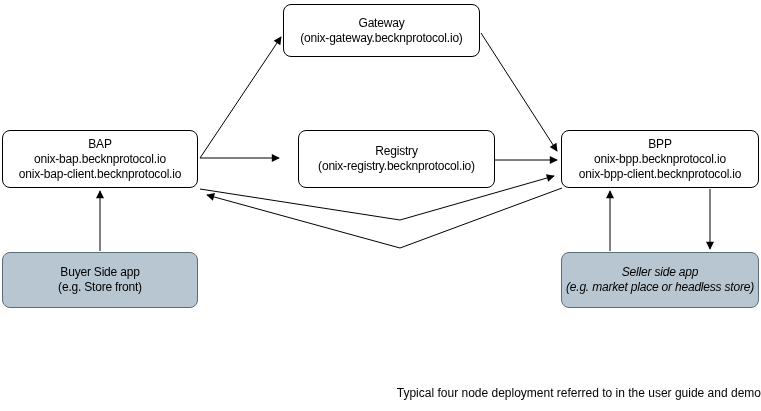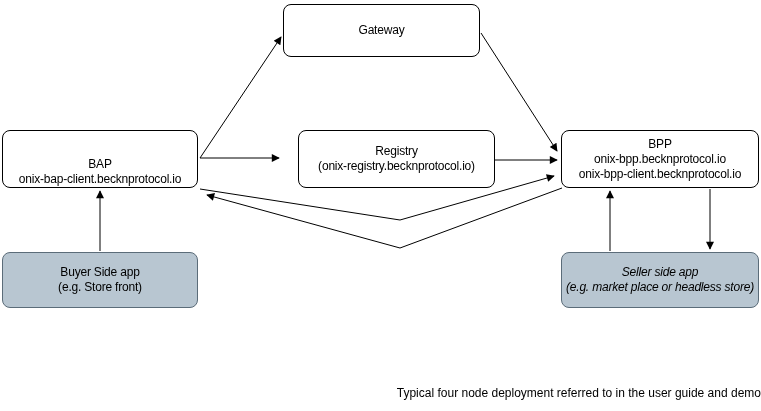--- a/index.html
+++ b/index.html
@@ -43,21 +43,21 @@
   .node-line { white-space: nowrap; }
   .service {
     background: var(--node-fill, #ffffff);
     border: 1px solid var(--node-stroke, #000000);
   }
   .app {
     background: var(--app-fill, #b8c6d1);
     border: 1px solid var(--app-stroke, #5b6c79);
   }
   .gateway  { left: 283px; top: 4px;   width: 197px; height: 53px; }
-  .bap      { left: 2px;   top: 130px; width: 196px; height: 58px; justify-content: flex-end; }
+  .bap      { left: 2px;   top: 130px; width: 196px; height: 58px; }
   .registry { left: 298px; top: 130px; width: 197px; height: 58px; }
   .bpp      { left: 561px; top: 130px; width: 198px; height: 58px; }
   .buyer    { left: 2px;   top: 252px; width: 196px; height: 56px; }
   .seller   { left: 561px; top: 252px; width: 198px; height: 56px; font-style: italic; }
   .caption {
     position: absolute;
     left: 0; top: 386px;
     width: 100%;
     text-align: right;
     font-size: 12px;
@@ -81,24 +81,26 @@
     <line class="edge" x1="481" y1="33" x2="557" y2="151" marker-end="url(#ah)"></line>
     <polyline class="edge" points="200,189 400,220 554,176" marker-end="url(#ah)"></polyline>
     <polyline class="edge" points="562,188 400,248 207,195" marker-end="url(#ah)"></polyline>
     <line class="edge" x1="100" y1="251" x2="100" y2="191" marker-end="url(#ah)"></line>
     <line class="edge" x1="610" y1="251" x2="610" y2="191" marker-end="url(#ah)"></line>
     <line class="edge" x1="710" y1="189" x2="710" y2="249" marker-end="url(#ah)"></line>
   </svg>
 
   <div class="node service gateway">
     <div class="node-line">Gateway</div>
+    <div class="node-line">(onix-gateway.becknprotocol.io)</div>
   </div>
 
   <div class="node service bap">
     <div class="node-line">BAP</div>
+    <div class="node-line">onix-bap.becknprotocol.io</div>
     <div class="node-line">onix-bap-client.becknprotocol.io</div>
   </div>
 
   <div class="node service registry">
     <div class="node-line">Registry</div>
     <div class="node-line">(onix-registry.becknprotocol.io)</div>
   </div>
 
   <div class="node service bpp">
     <div class="node-line">BPP</div>

